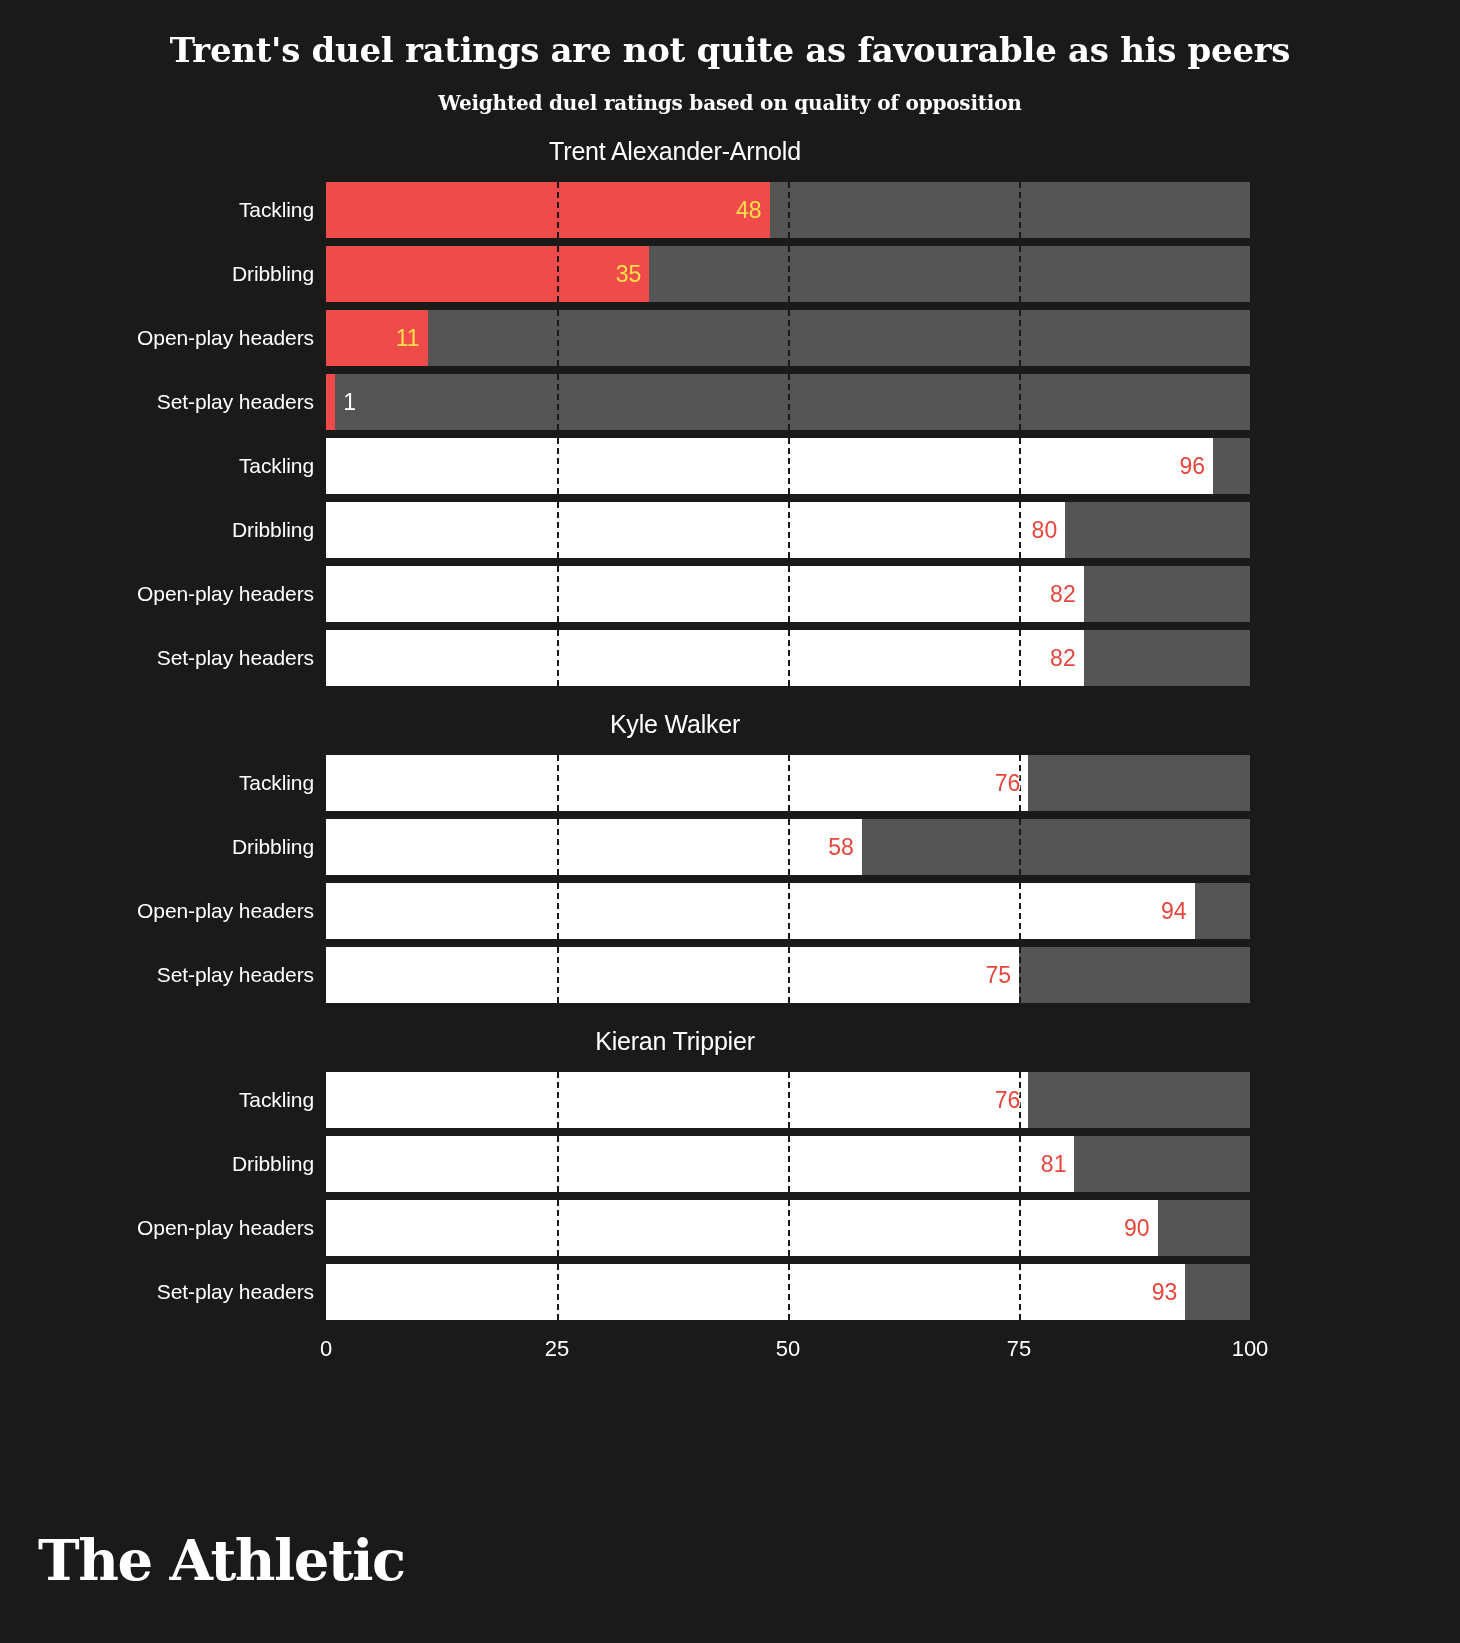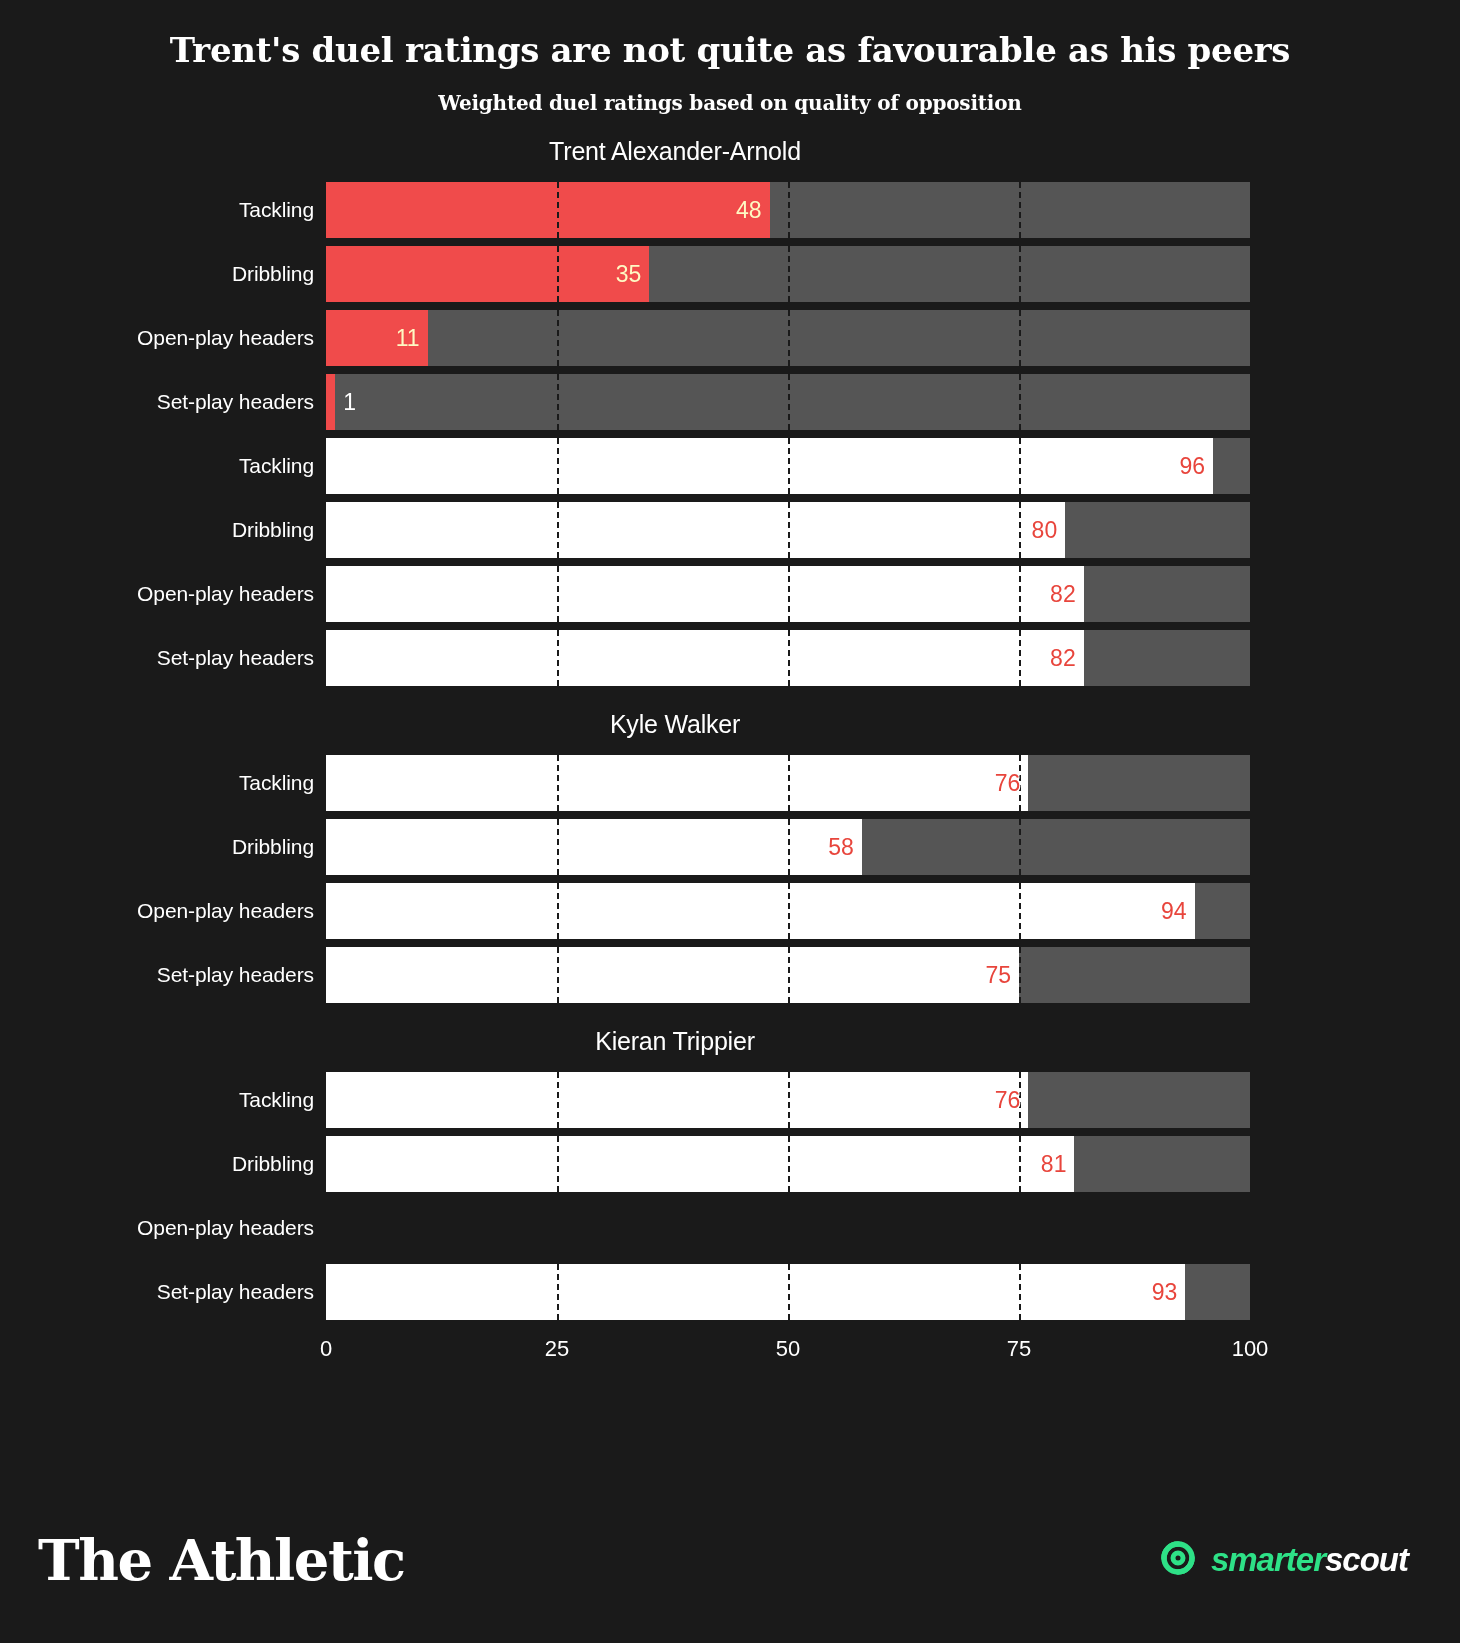--- a/index.html
+++ b/index.html
@@ -97,21 +97,21 @@
   .value {
     position: absolute;
     top: 50%;
     transform: translateY(-50%);
     font-size: 23px;
     font-family: "Liberation Sans", sans-serif;
     z-index: 4;
     white-space: nowrap;
   }
   .value.on-red {
-    color: #fef9c3;
+    color: #fde047;
     text-shadow:
       -1px -1px 0 #f04b4b, 1px -1px 0 #f04b4b,
       -1px  1px 0 #f04b4b, 1px  1px 0 #f04b4b;
   }
   .value.on-white {
     color: #e8453c;
     text-shadow:
       -1px -1px 0 #ffffff, 1px -1px 0 #ffffff,
       -1px  1px 0 #ffffff, 1px  1px 0 #ffffff;
   }
@@ -323,20 +323,27 @@
           <div class="track">
             <div class="fill light" style="width: 81%;"></div>
             <div class="gridline" style="left: 25%;"></div>
             <div class="gridline" style="left: 50%;"></div>
             <div class="gridline" style="left: 75%;"></div>
             <div class="value on-white" style="right: 19%; margin-right: 8px; margin-left: 40px;">81</div>
           </div>
         </div>
         <div class="row">
           <div class="row-label">Open-play headers</div>
+          <div class="track">
+            <div class="fill light" style="width: 90%;"></div>
+            <div class="gridline" style="left: 25%;"></div>
+            <div class="gridline" style="left: 50%;"></div>
+            <div class="gridline" style="left: 75%;"></div>
+            <div class="value on-white" style="right: 10%; margin-right: 8px;">90</div>
+          </div>
         </div>
         <div class="row">
           <div class="row-label">Set-play headers</div>
           <div class="track">
             <div class="fill light" style="width: 93%;"></div>
             <div class="gridline" style="left: 25%;"></div>
             <div class="gridline" style="left: 50%;"></div>
             <div class="gridline" style="left: 75%;"></div>
             <div class="value on-white" style="right: 7%; margin-right: 8px;">93</div>
           </div>
@@ -347,25 +354,15 @@
   <div class="axis" id="x-axis">
       <div class="tick" style="left: 0%;">0</div>
       <div class="tick" style="left: 25%;">25</div>
       <div class="tick" style="left: 50%;">50</div>
       <div class="tick" style="left: 75%;">75</div>
       <div class="tick" style="left: 100%;">100</div>
     </div>
 
   <div class="footer">
     <div class="athletic-logo">The Athletic</div>
-    <div class="ss-logo">
-      <span>
-        <svg width="46" height="46" viewBox="0 0 46 46">
-          <path d="M23 23 m-14 0 a14 14 0 1 1 14 14" fill="none" stroke="#2ee187" stroke-width="5.5" stroke-linecap="round"></path>
-          <path d="M23 23 m14 0 a14 14 0 1 1 -14 -14" fill="none" stroke="#2ee187" stroke-width="5.5" stroke-linecap="round"></path>
-          <circle cx="23" cy="23" r="5" fill="none" stroke="#2ee187" stroke-width="5"></circle>
-        </svg>
-      </span>
-      <span class="ss-word"><span class="smarter">smarter</span><span class="scout">scout</span></span>
-    </div>
   </div>
 
 </div>
 
 </body></html>

